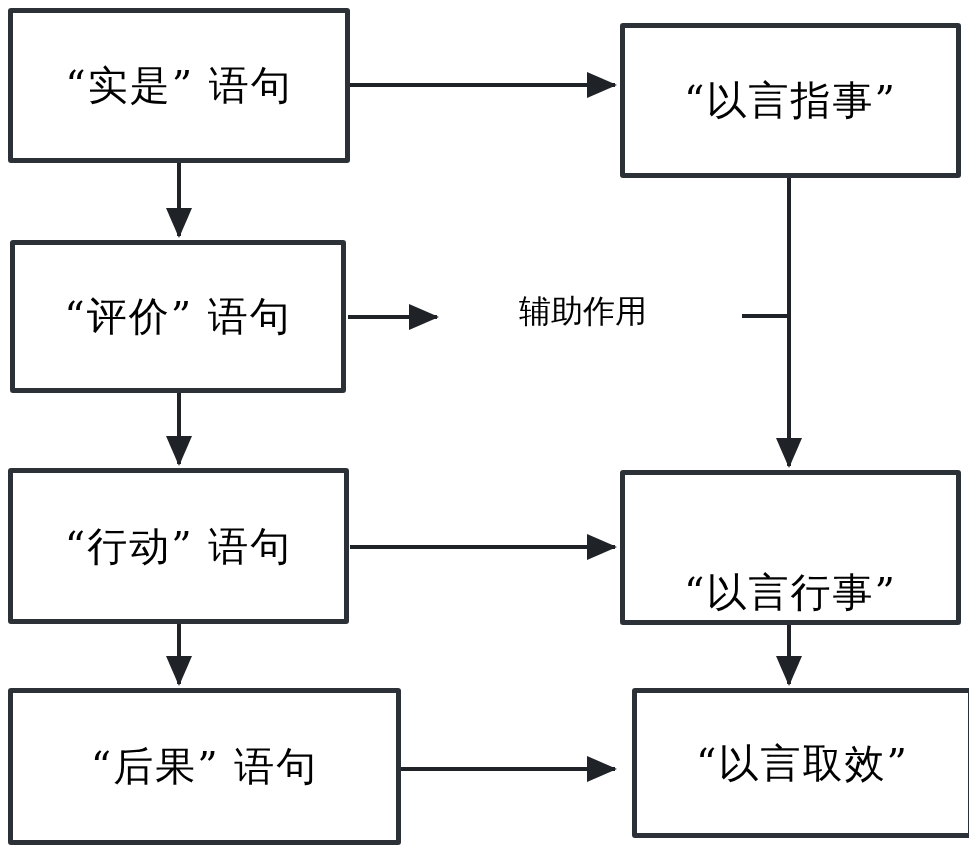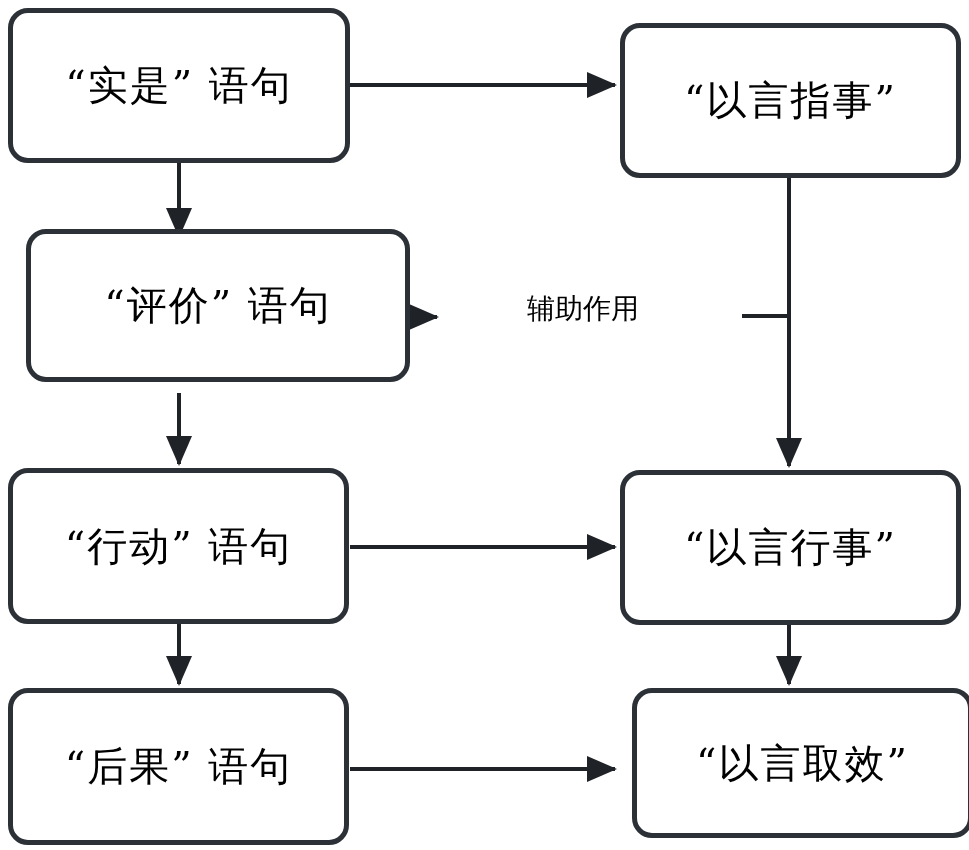--- a/index.html
+++ b/index.html
@@ -13,44 +13,44 @@
     height: 850px;
     background: #ffffff;
     font-family: "DejaVu Serif", "Liberation Serif", serif;
     overflow: hidden;
   }
   .node {
     position: absolute;
     box-sizing: border-box;
     background: #ffffff;
     border: 5px solid #2c3137;
-    border-radius: 20px;
+    border-radius: 3px;
     display: flex;
     align-items: center;
     justify-content: center;
     font-size: 40px;
     color: #000000;
     letter-spacing: 2px;
     z-index: 2;
   }
   
   .node-shishi   { left: 8px;   top: 8px;   width: 342px; height: 155px; }
-  .node-pingjia  { left: 10px;  top: 229px; width: 384px; height: 153px; margin-left: 16px; }
+  .node-pingjia  { left: 10px;  top: 240px; width: 336px; height: 153px; }
   .node-xingdong { left: 8px;   top: 468px; width: 341px; height: 156px; text-align: right; }
-  .node-houguo   { left: 8px;   top: 688px; width: 341px; height: 157px; }
+  .node-houguo   { left: 8px;   top: 688px; width: 393px; height: 157px; }
   
   .node-yiyan-zhishi  { left: 620px; top: 7px;   width: 341px; height: 155px; margin-top: 16px; }
-  .node-yiyan-xingshi { left: 620px; top: 470px; width: 341px; height: 155px; }
+  .node-yiyan-xingshi { left: 620px; top: 470px; width: 341px; height: 155px; align-items: flex-end; }
   .node-yiyan-quxiao  { left: 620px; top: 688px; width: 341px; height: 150px; margin-left: 12px; }
   .aux-label {
     position: absolute;
     left: 503px;
     top: 290px;
     width: 160px;
-    font-size: 28px;
+    font-size: 32px;
     color: #000000;
     letter-spacing: 0px;
     text-align: center;
     z-index: 2;
   }
   svg.wires {
     position: absolute;
     left: 0;
     top: 0;
     z-index: 1;

